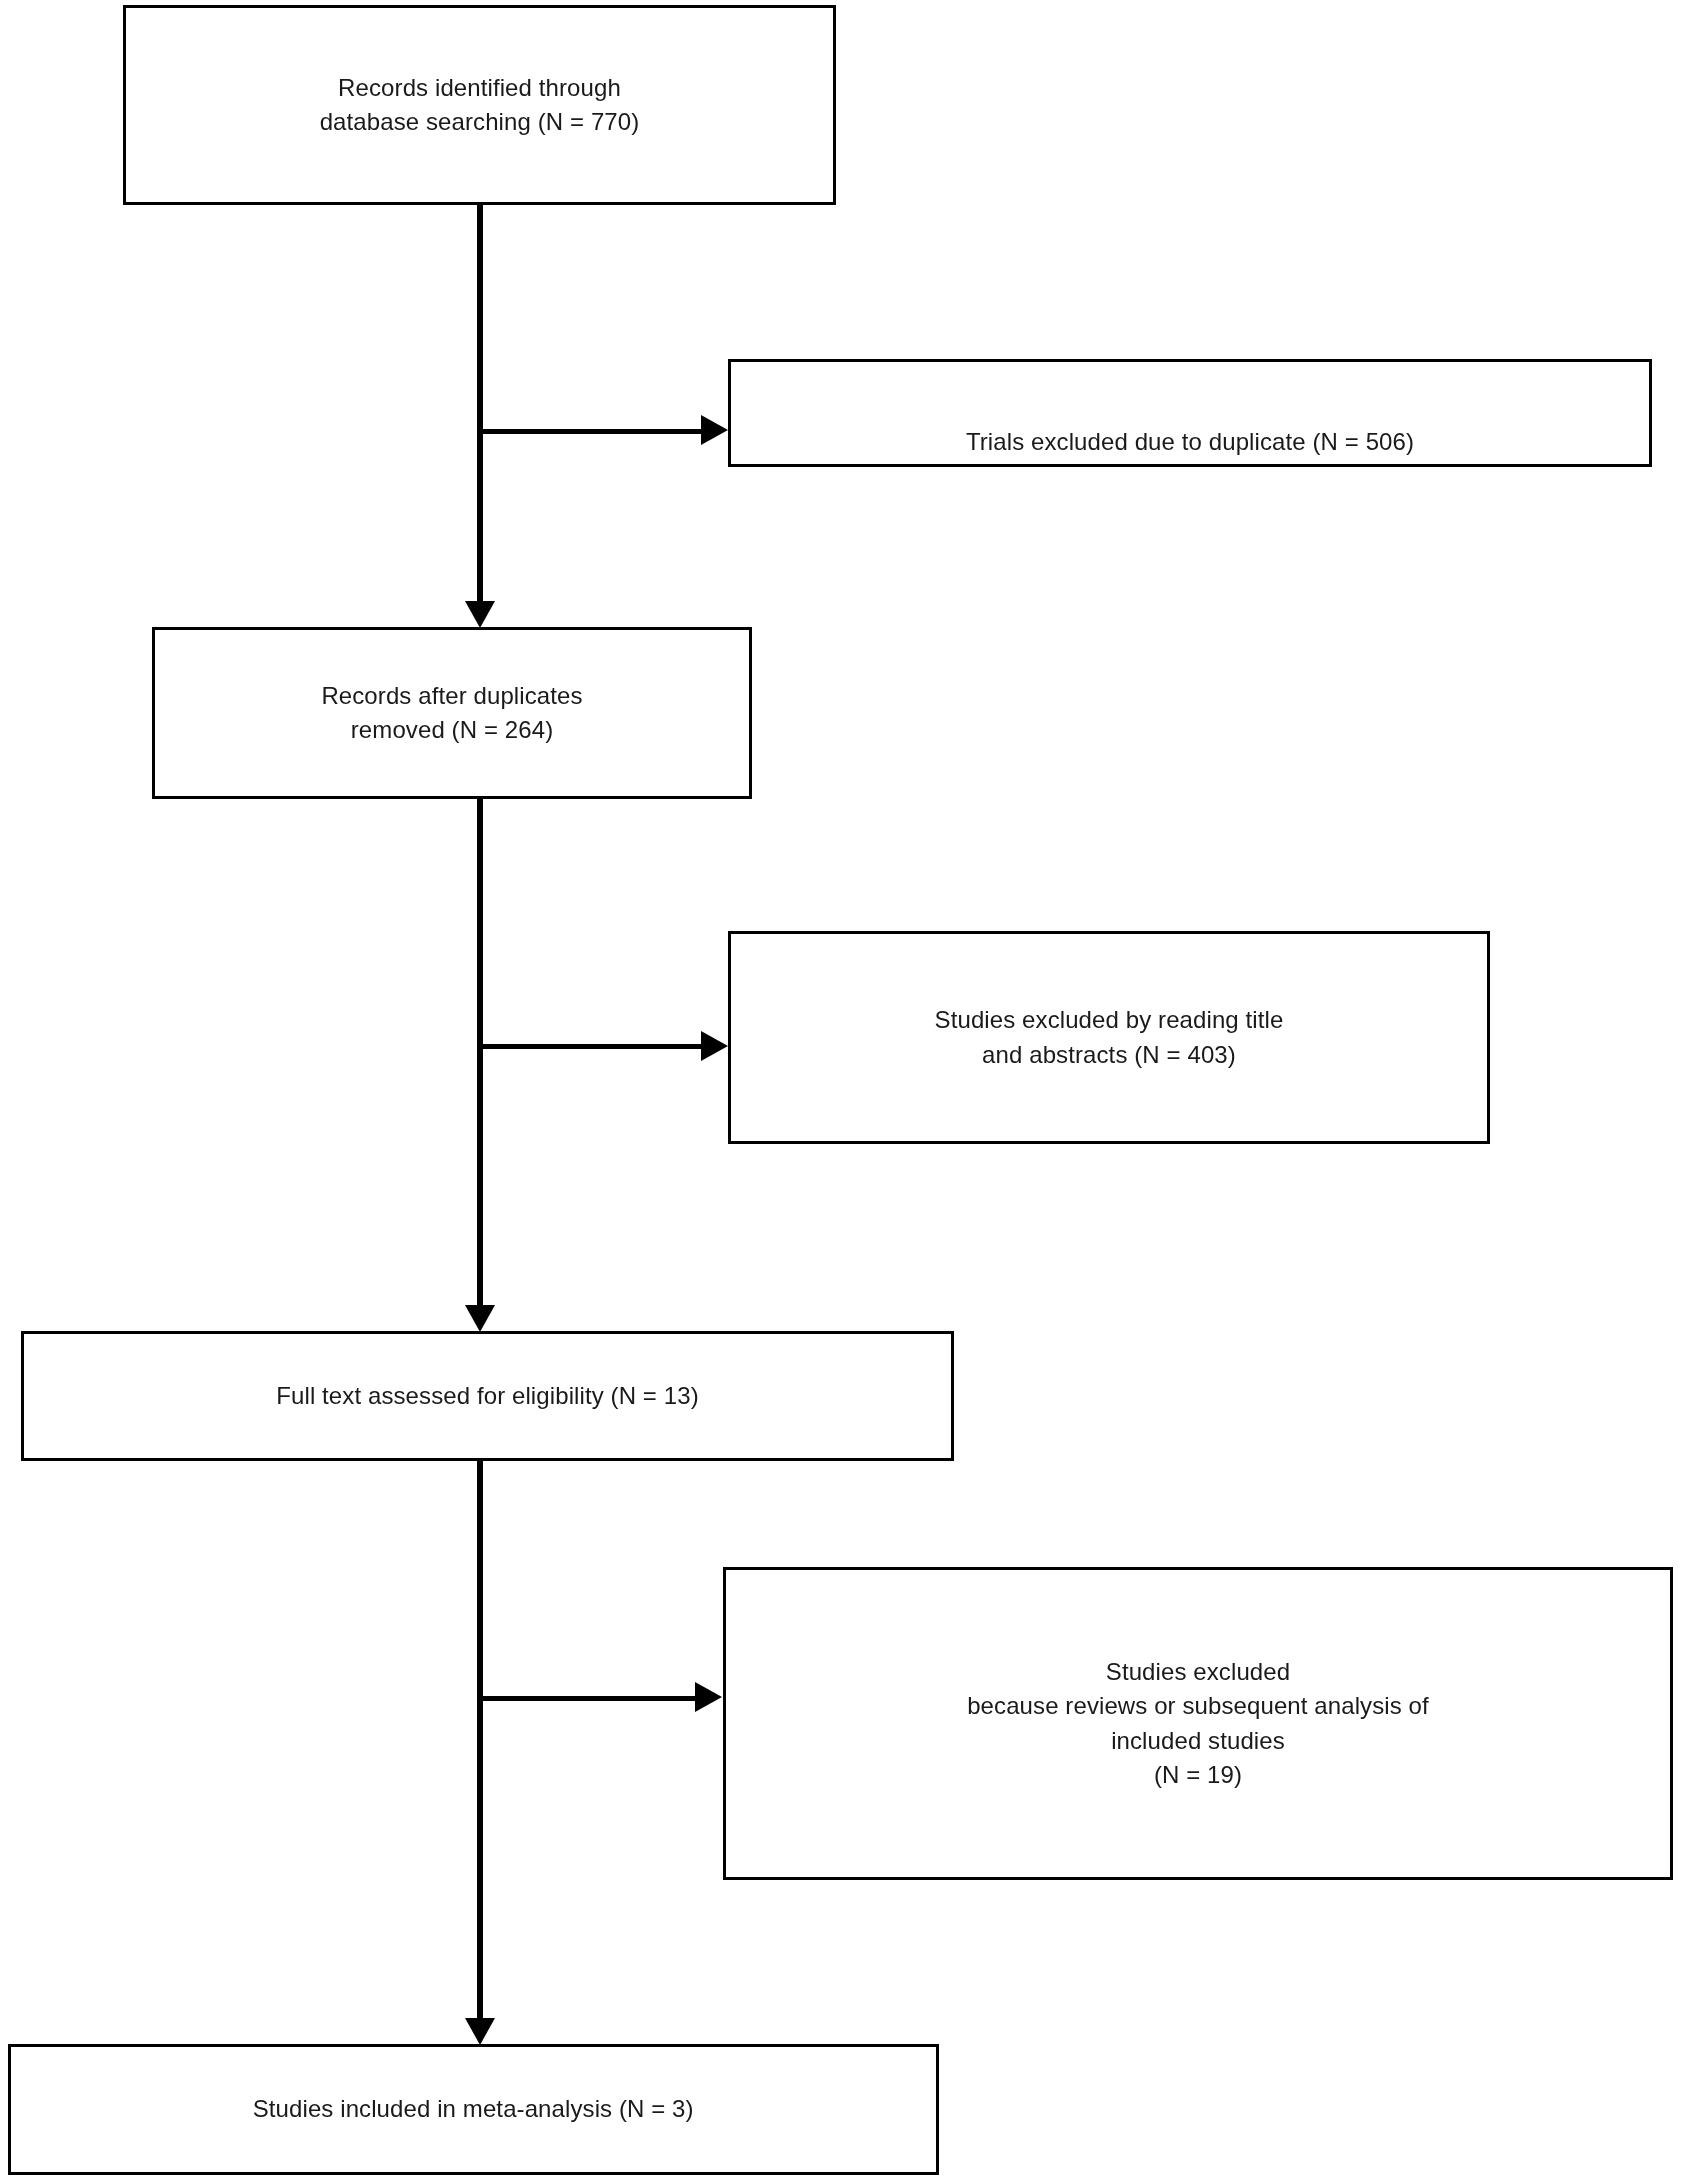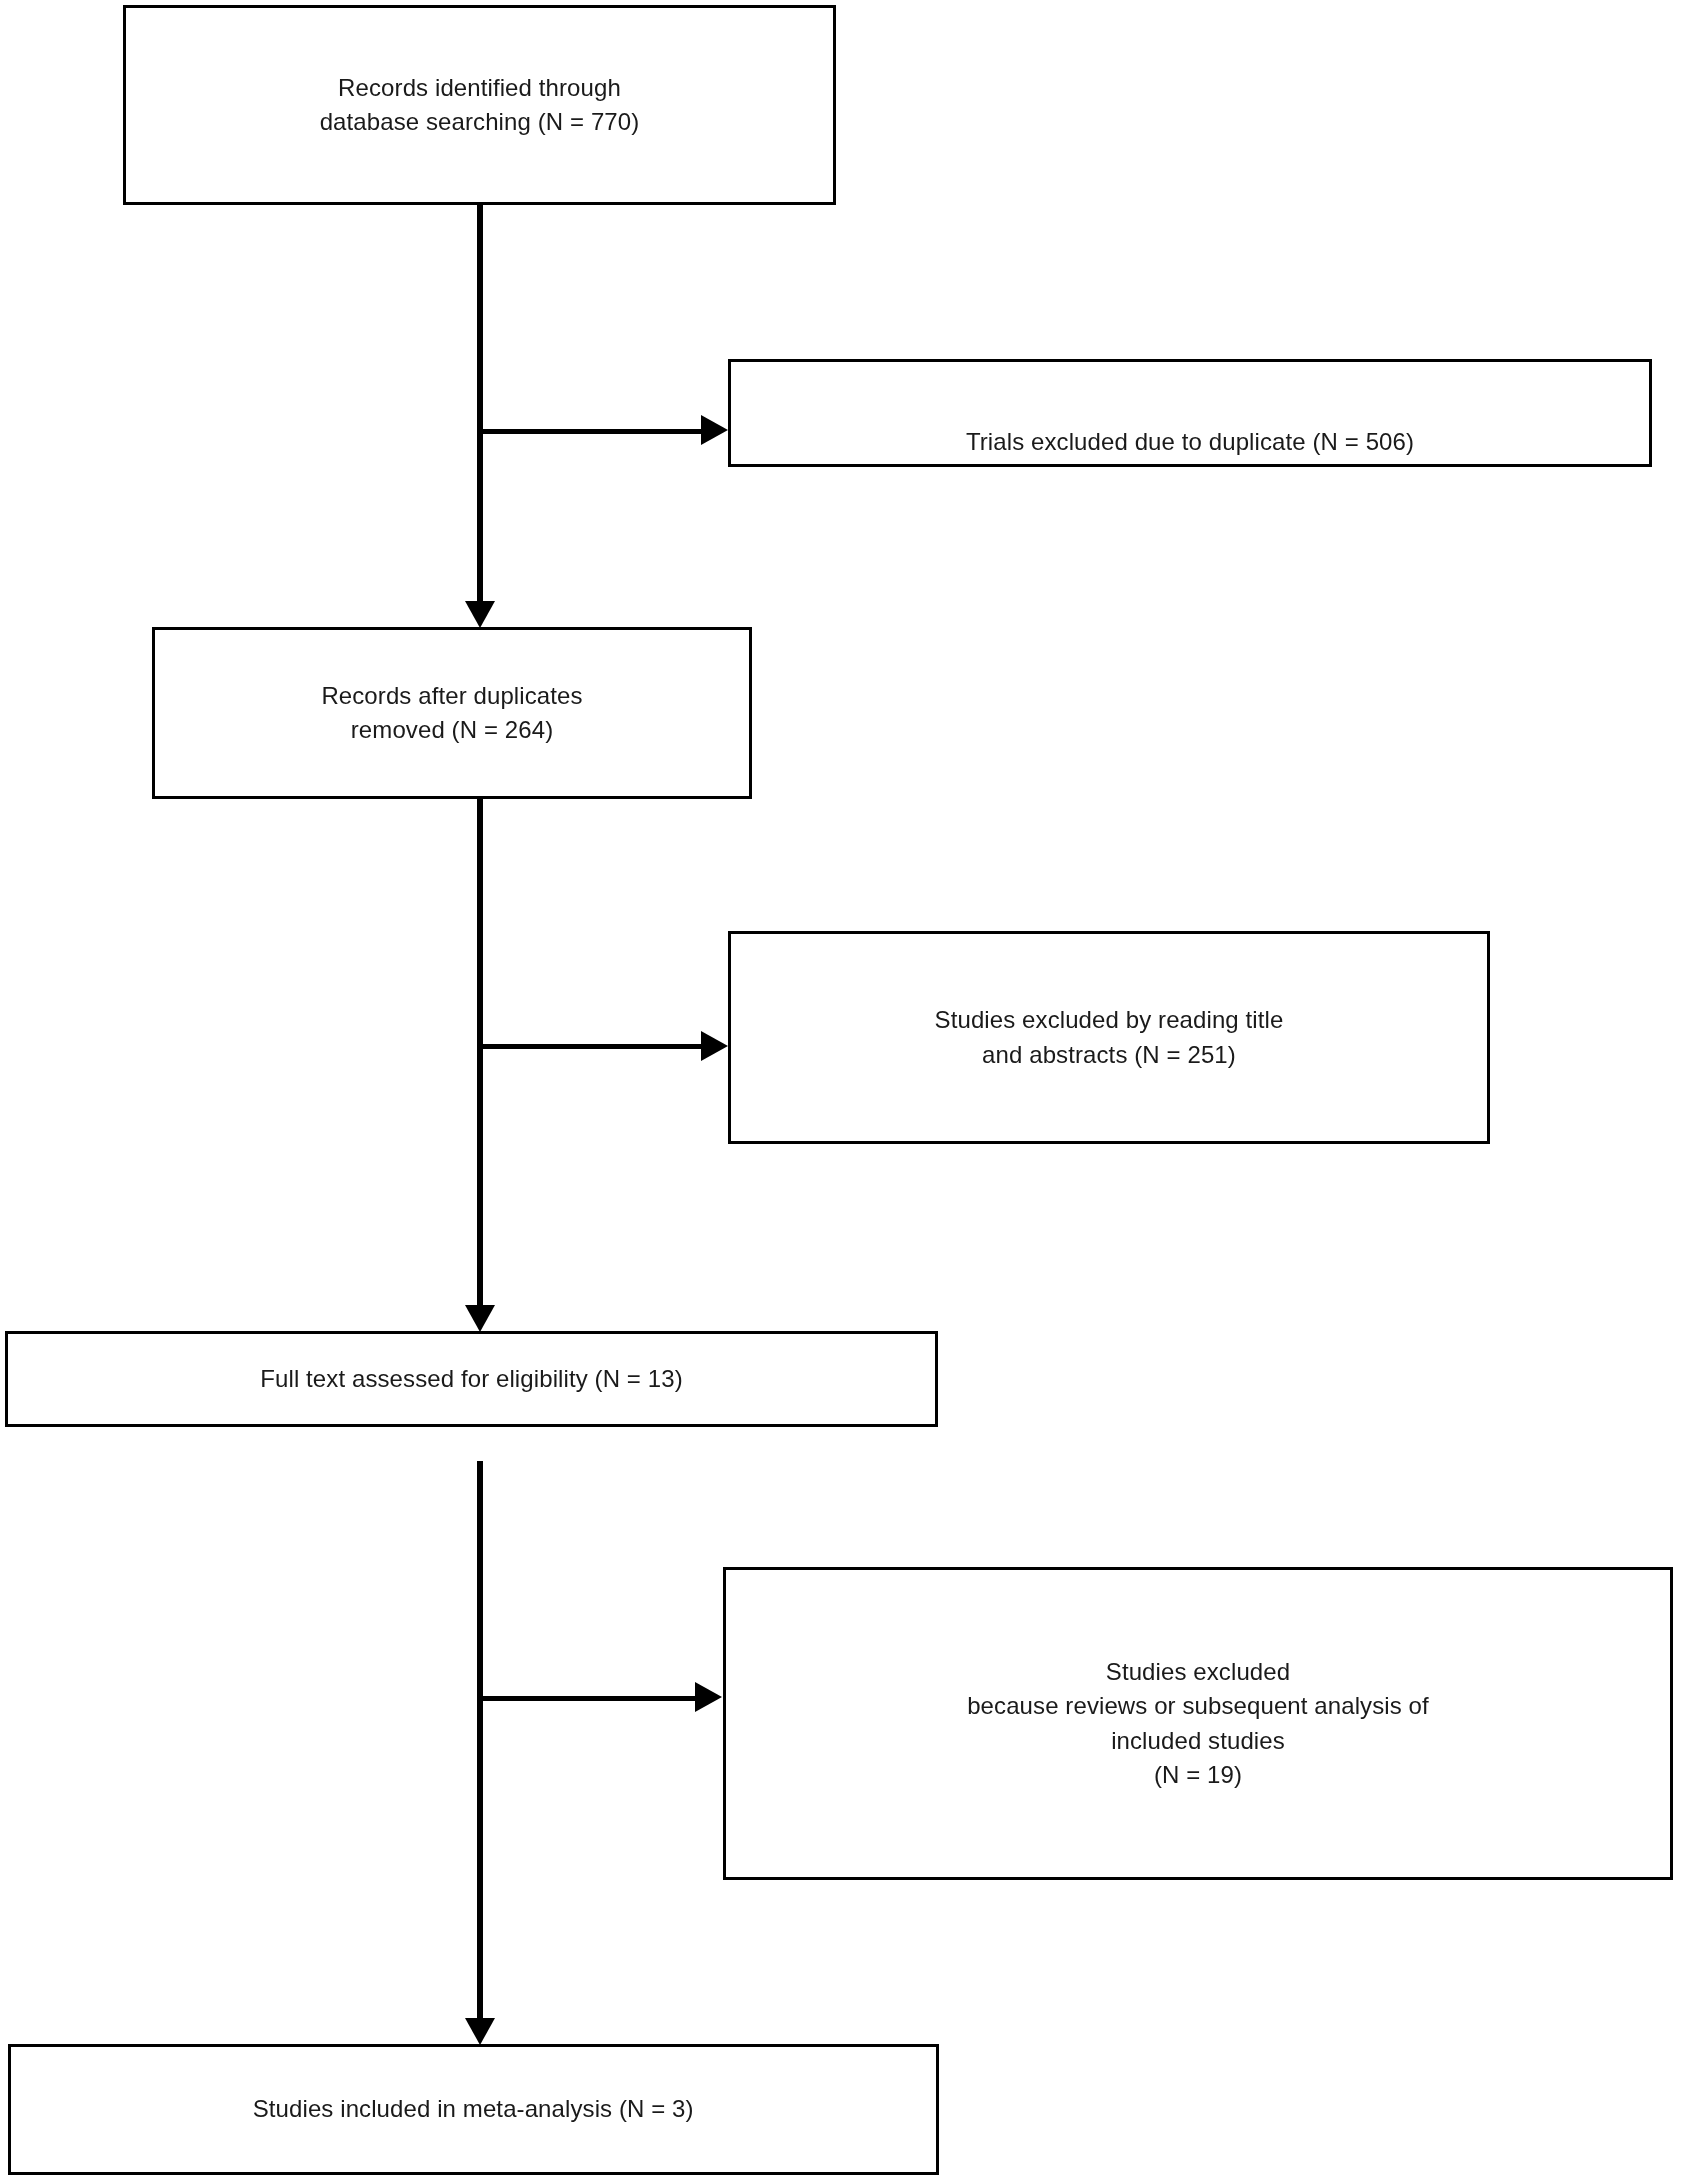--- a/index.html
+++ b/index.html
@@ -96,24 +96,24 @@
     <span class="box-text">Trials excluded due to duplicate (N = 506)</span>
   </div>
 
   <div class="flow-box" style="left:152px; top:627px; width:600px; height:172px;">
     <span class="box-text">Records after duplicates
 removed (N = 264)</span>
   </div>
 
   <div class="flow-box" style="left:728px; top:931px; width:762px; height:213px;">
     <span class="box-text">Studies excluded by reading title
-and abstracts (N = 251)</span>
+and abstracts (N = 403)</span>
   </div>
 
-  <div class="flow-box" style="left:5px; top:1331px; width:933px; height:96px;">
+  <div class="flow-box" style="left:21px; top:1331px; width:933px; height:130px;">
     <span class="box-text">Full text assessed for eligibility (N = 13)</span>
   </div>
 
   <div class="flow-box" style="left:723px; top:1567px; width:950px; height:313px;">
     <span class="box-text">Studies excluded
 because reviews or subsequent analysis of
 included studies
 (N = 19)</span>
   </div>
 

